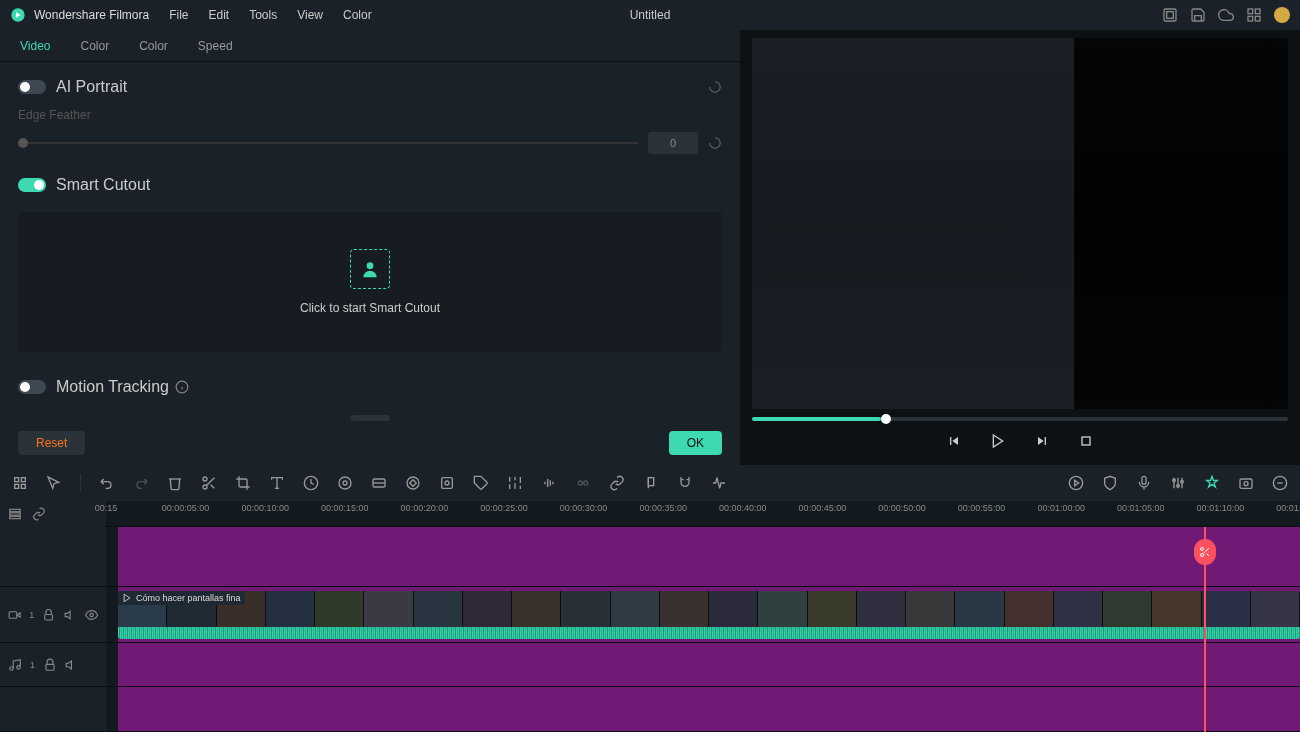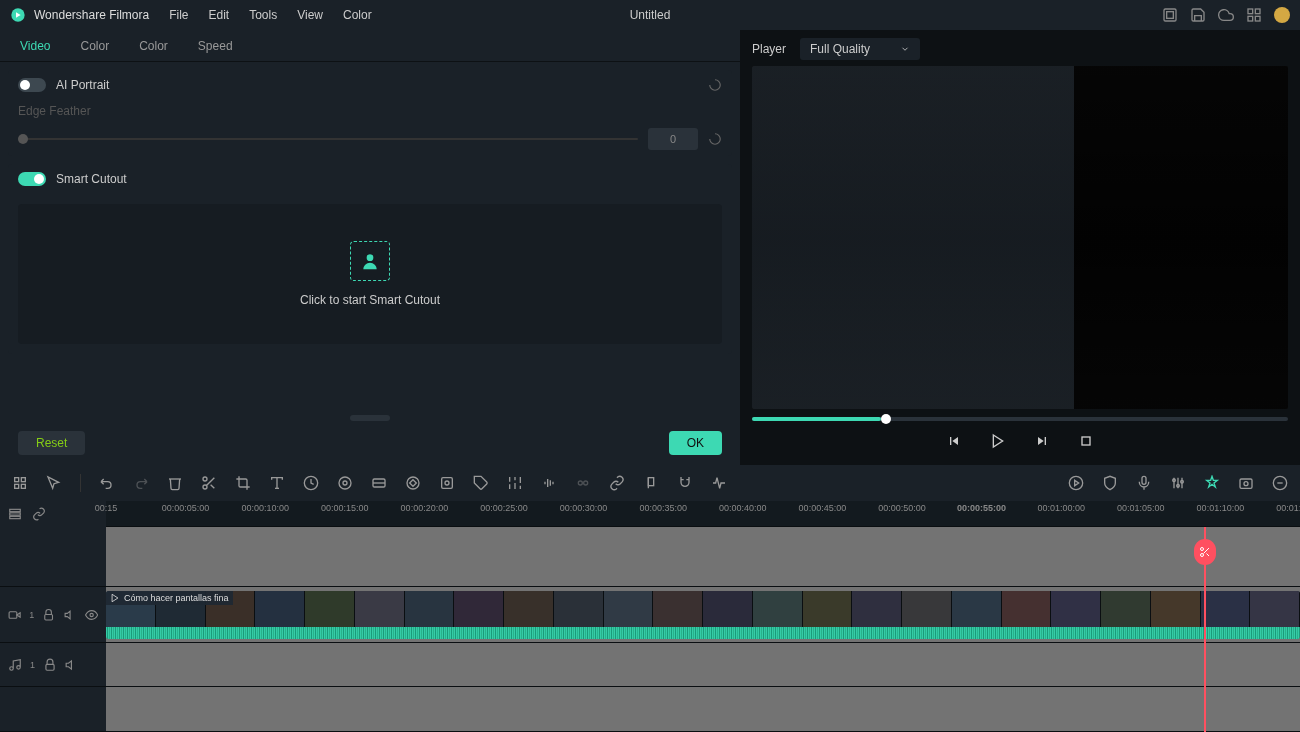--- a/index.html
+++ b/index.html
@@ -28,36 +28,36 @@
 .sub-tab.active { background: #3d4850; color: #3dd9b3; padding: 3px 10px; border-radius: 4px; }
 
 .props-body { flex: 1; padding: 8px; overflow-y: auto; }
 .section { background: #1a2128; border-radius: 4px; margin-bottom: 8px; }
 .section-header { display: flex; align-items: center; padding: 8px 10px; }
 .section-body { padding: 10px; }
 .toggle { width: 28px; height: 14px; border-radius: 7px; background: #3d4850; position: relative; margin-right: 10px; }
 .toggle.on { background: #3dd9b3; }
 .toggle::after { content: ""; position: absolute; width: 10px; height: 10px; border-radius: 50%; background: #fff; top: 2px; left: 2px; }
 .toggle.on::after { left: 16px; }
-.section-title { font-size: 12px; color: #ccc; }
+.section-title { font-size: 16px; color: #ccc; }
 .section-reset { margin-left: auto; width: 14px; height: 14px; color: #666; }
 
 .disabled-label { font-size: 12px; color: #555; padding: 4px 10px; }
 .slider-row { display: flex; align-items: center; padding: 6px 10px; gap: 10px; }
 .slider-track { flex: 1; height: 2px; background: #333; border-radius: 2px; position: relative; }
 .slider-thumb { position: absolute; width: 10px; height: 10px; border-radius: 50%; background: #555; top: -4px; left: 0; }
 .slider-value { width: 50px; height: 22px; background: #2a323a; border-radius: 3px; text-align: center; line-height: 22px; font-size: 11px; color: #888; }
 
 .smart-cutout-body { display: flex; flex-direction: column; align-items: center; justify-content: center; height: 140px; background: #161c22; border-radius: 4px; }
 .cutout-icon { width: 40px; height: 40px; border: 1px dashed #3dd9b3; border-radius: 4px; display: flex; align-items: center; justify-content: center; margin-bottom: 12px; }
 .cutout-text { font-size: 12px; color: #ccc; }
 
 .footer-buttons { display: flex; justify-content: space-between; padding: 10px 18px; align-items: center; }
 .btn { padding: 5px 18px; border-radius: 4px; font-size: 12px; cursor: pointer; border: none; }
-.btn-reset { background: #2a323a; color: #84cc16; }
+.btn-reset { background: #2a323a; color: #f97316; }
 .btn-ok { background: #3dd9b3; color: #111; }
 .expand-handle { width: 40px; height: 6px; background: #2a323a; border-radius: 3px; margin: 0 auto; }
 
 
 .right-panel { flex: 1; background: #0d1114; display: flex; flex-direction: column; padding: 8px 12px; }
 .player-header { display: flex; align-items: center; gap: 14px; margin-bottom: 6px; }
 .player-label { font-size: 12px; color: #ccc; }
 .quality-dropdown { background: #1a2128; padding: 4px 10px; border-radius: 3px; font-size: 12px; color: #ccc; display: flex; align-items: center; gap: 30px; }
 .preview-area { flex: 1; background: #000; border-radius: 2px; display: flex; align-items: center; justify-content: center; position: relative; overflow: hidden; }
 .preview-content { width: 100%; height: 100%; background: linear-gradient(180deg, #1a1a1a 0%, #0a0a0a 50%, #1a1a1a 100%); position: relative; }
@@ -88,21 +88,21 @@
 
 .playhead { position: absolute; top: 0; bottom: 0; width: 2px; background: #ff5060; z-index: 10; }
 .playhead-handle { position: absolute; top: 12px; left: -10px; width: 22px; height: 26px; background: #ff5060; border-radius: 11px; display: flex; align-items: center; justify-content: center; }
 .playhead-handle svg { width: 12px; height: 12px; color: #fff; }
 
 .tracks { flex: 1; display: flex; flex-direction: column; position: relative; }
 .track { display: flex; height: 56px; border-bottom: 1px solid #0a0e11; }
 .track.audio { height: 44px; }
 .track.spacer { flex: 1; }
 .track-header { width: 106px; background: #1a2128; display: flex; align-items: center; gap: 8px; padding: 0 8px; }
-.track-body { flex: 1; position: relative; background: #737373; }
+.track-body { flex: 1; position: relative; background: #701a75; margin-left: 12px; }
 
 .clip-video { position: absolute; top: 4px; left: 0; right: 0; height: 48px; border-radius: 3px; overflow: hidden; display: flex; flex-direction: column; }
 .clip-thumbs { flex: 1; display: flex; background: #232e38; }
 .clip-thumb { flex: 1; border-right: 1px solid #0a0e11; background: linear-gradient(45deg, #333 25%, #222 25%, #222 50%, #333 50%, #333 75%, #222 75%); background-size: 6px 6px; }
 .clip-header { position: absolute; top: 0; left: 0; height: 14px; background: rgba(30,40,50,0.9); padding: 0 4px; font-size: 9px; color: #ddd; display: flex; align-items: center; gap: 4px; z-index: 2; }
 .clip-wave { height: 12px; background: #1a9b7a; position: relative; }
 .clip-wave::before { content: ""; position: absolute; inset: 0; background: repeating-linear-gradient(90deg, #3dd9b3 0 1px, transparent 1px 2px), repeating-linear-gradient(90deg, transparent 0 3px, #2bb890 3px 4px); opacity: 0.8; }
 
 .small-icon { width: 14px; height: 14px; color: #888; }
 </style>
@@ -186,39 +186,41 @@
               <svg width="20" height="20" viewBox="0 0 24 24" fill="#3dd9b3">
                   <circle cx="12" cy="8" r="4"></circle>
                   <path d="M4 22c0-4.4 3.6-8 8-8s8 3.6 8 8"></path>
                 </svg>
             </div>
             <span class="cutout-text">Click to start Smart Cutout</span>
           </div>
         </div>
       </div>
 
+      <div class="section">
+        <div class="section-header">
+          <div class="toggle"></div>
+          <span class="section-title">Motion Tracking</span>
+          <svg class="small-icon" viewBox="0 0 24 24" fill="none" stroke="currentColor" stroke-width="2" style="margin-left:6px">
+              <circle cx="12" cy="12" r="10"></circle>
+              <line x1="12" y1="8" x2="12" y2="8"></line>
+              <line x1="12" y1="12" x2="12" y2="16"></line>
+            </svg>
+        </div>
+      </div>
     </div>
 
     <div class="expand-handle"></div>
     <div class="footer-buttons">
       <button class="btn btn-reset">Reset</button>
       <button class="btn btn-ok">OK</button>
     </div>
   </div>
 
   <div class="right-panel">
-    <div class="player-header">
-      <span class="player-label">Player</span>
-      <div class="quality-dropdown">
-        <span>Full Quality</span>
-        <svg width="10" height="10" viewBox="0 0 24 24" fill="none" stroke="currentColor" stroke-width="2">
-            <polyline points="6 9 12 15 18 9"></polyline>
-          </svg>
-      </div>
-    </div>
     <div class="preview-area">
       <div class="preview-content">
         <div class="preview-mini" style="background:
           linear-gradient(90deg, rgba(26,33,40,0.95) 0 60%, #000 60% 100%);">
         </div>
       </div>
     </div>
     <div class="player-progress">
       <div class="player-progress-fill"></div>
       <div class="player-progress-thumb"></div>
@@ -387,21 +389,21 @@
         <span class="ruler-label" style="left: 6.66667%;">00:00:05:00</span>
         <span class="ruler-label" style="left: 13.3333%;">00:00:10:00</span>
         <span class="ruler-label" style="left: 20%;">00:00:15:00</span>
         <span class="ruler-label" style="left: 26.6667%;">00:00:20:00</span>
         <span class="ruler-label" style="left: 33.3333%;">00:00:25:00</span>
         <span class="ruler-label" style="left: 40%;">00:00:30:00</span>
         <span class="ruler-label" style="left: 46.6667%;">00:00:35:00</span>
         <span class="ruler-label" style="left: 53.3333%;">00:00:40:00</span>
         <span class="ruler-label" style="left: 60%;">00:00:45:00</span>
         <span class="ruler-label" style="left: 66.6667%;">00:00:50:00</span>
-        <span class="ruler-label" style="left: 73.3333%; font-weight: bold;">00:00:55:00</span>
+        <span class="ruler-label" style="left: 73.3333%;">00:00:55:00</span>
         <span class="ruler-label" style="left: 80%;">00:01:00:00</span>
         <span class="ruler-label" style="left: 86.6667%;">00:01:05:00</span>
         <span class="ruler-label" style="left: 93.3333%;">00:01:10:00</span>
         <span class="ruler-label" style="left: 100%;">00:01:15:00</span>
         <div class="ruler-ticks">
           <div class="ruler-tick major" style="margin-left: 0px;"></div>
           <div class="ruler-tick" style="margin-left: 0.666667%;"></div>
           <div class="ruler-tick" style="margin-left: 0.666667%;"></div>
           <div class="ruler-tick" style="margin-left: 0.666667%;"></div>
           <div class="ruler-tick" style="margin-left: 0.666667%;"></div>

